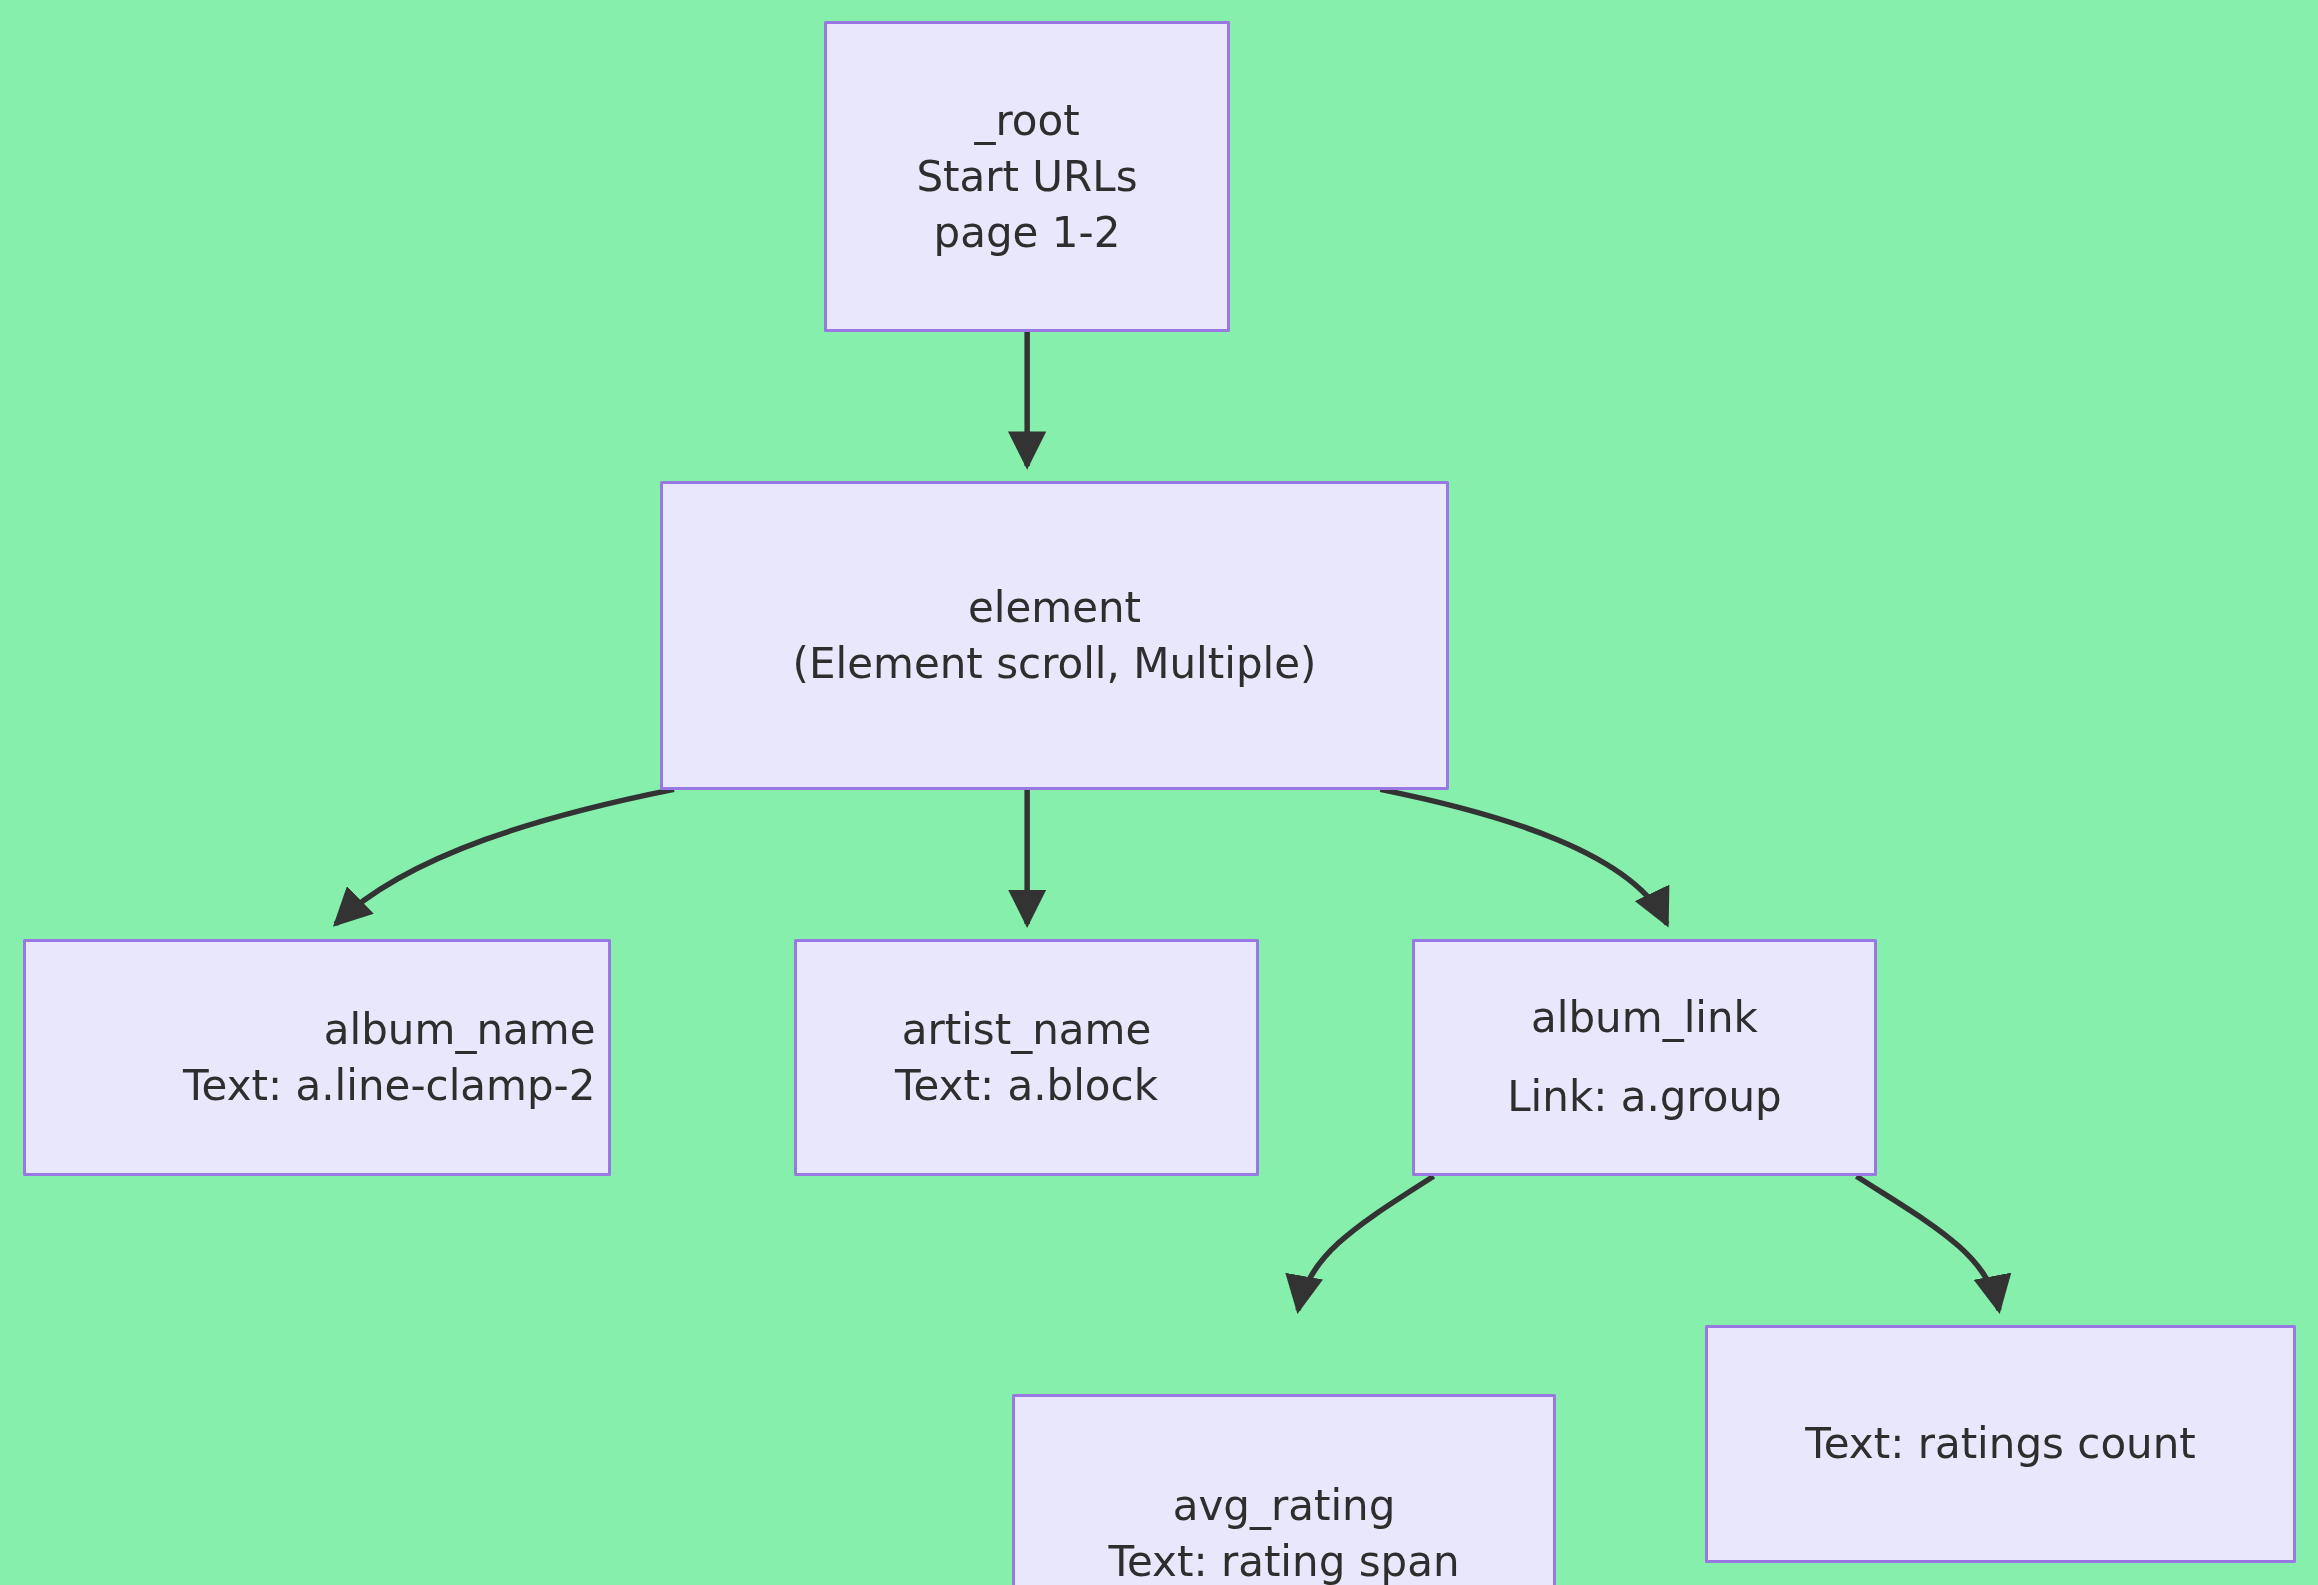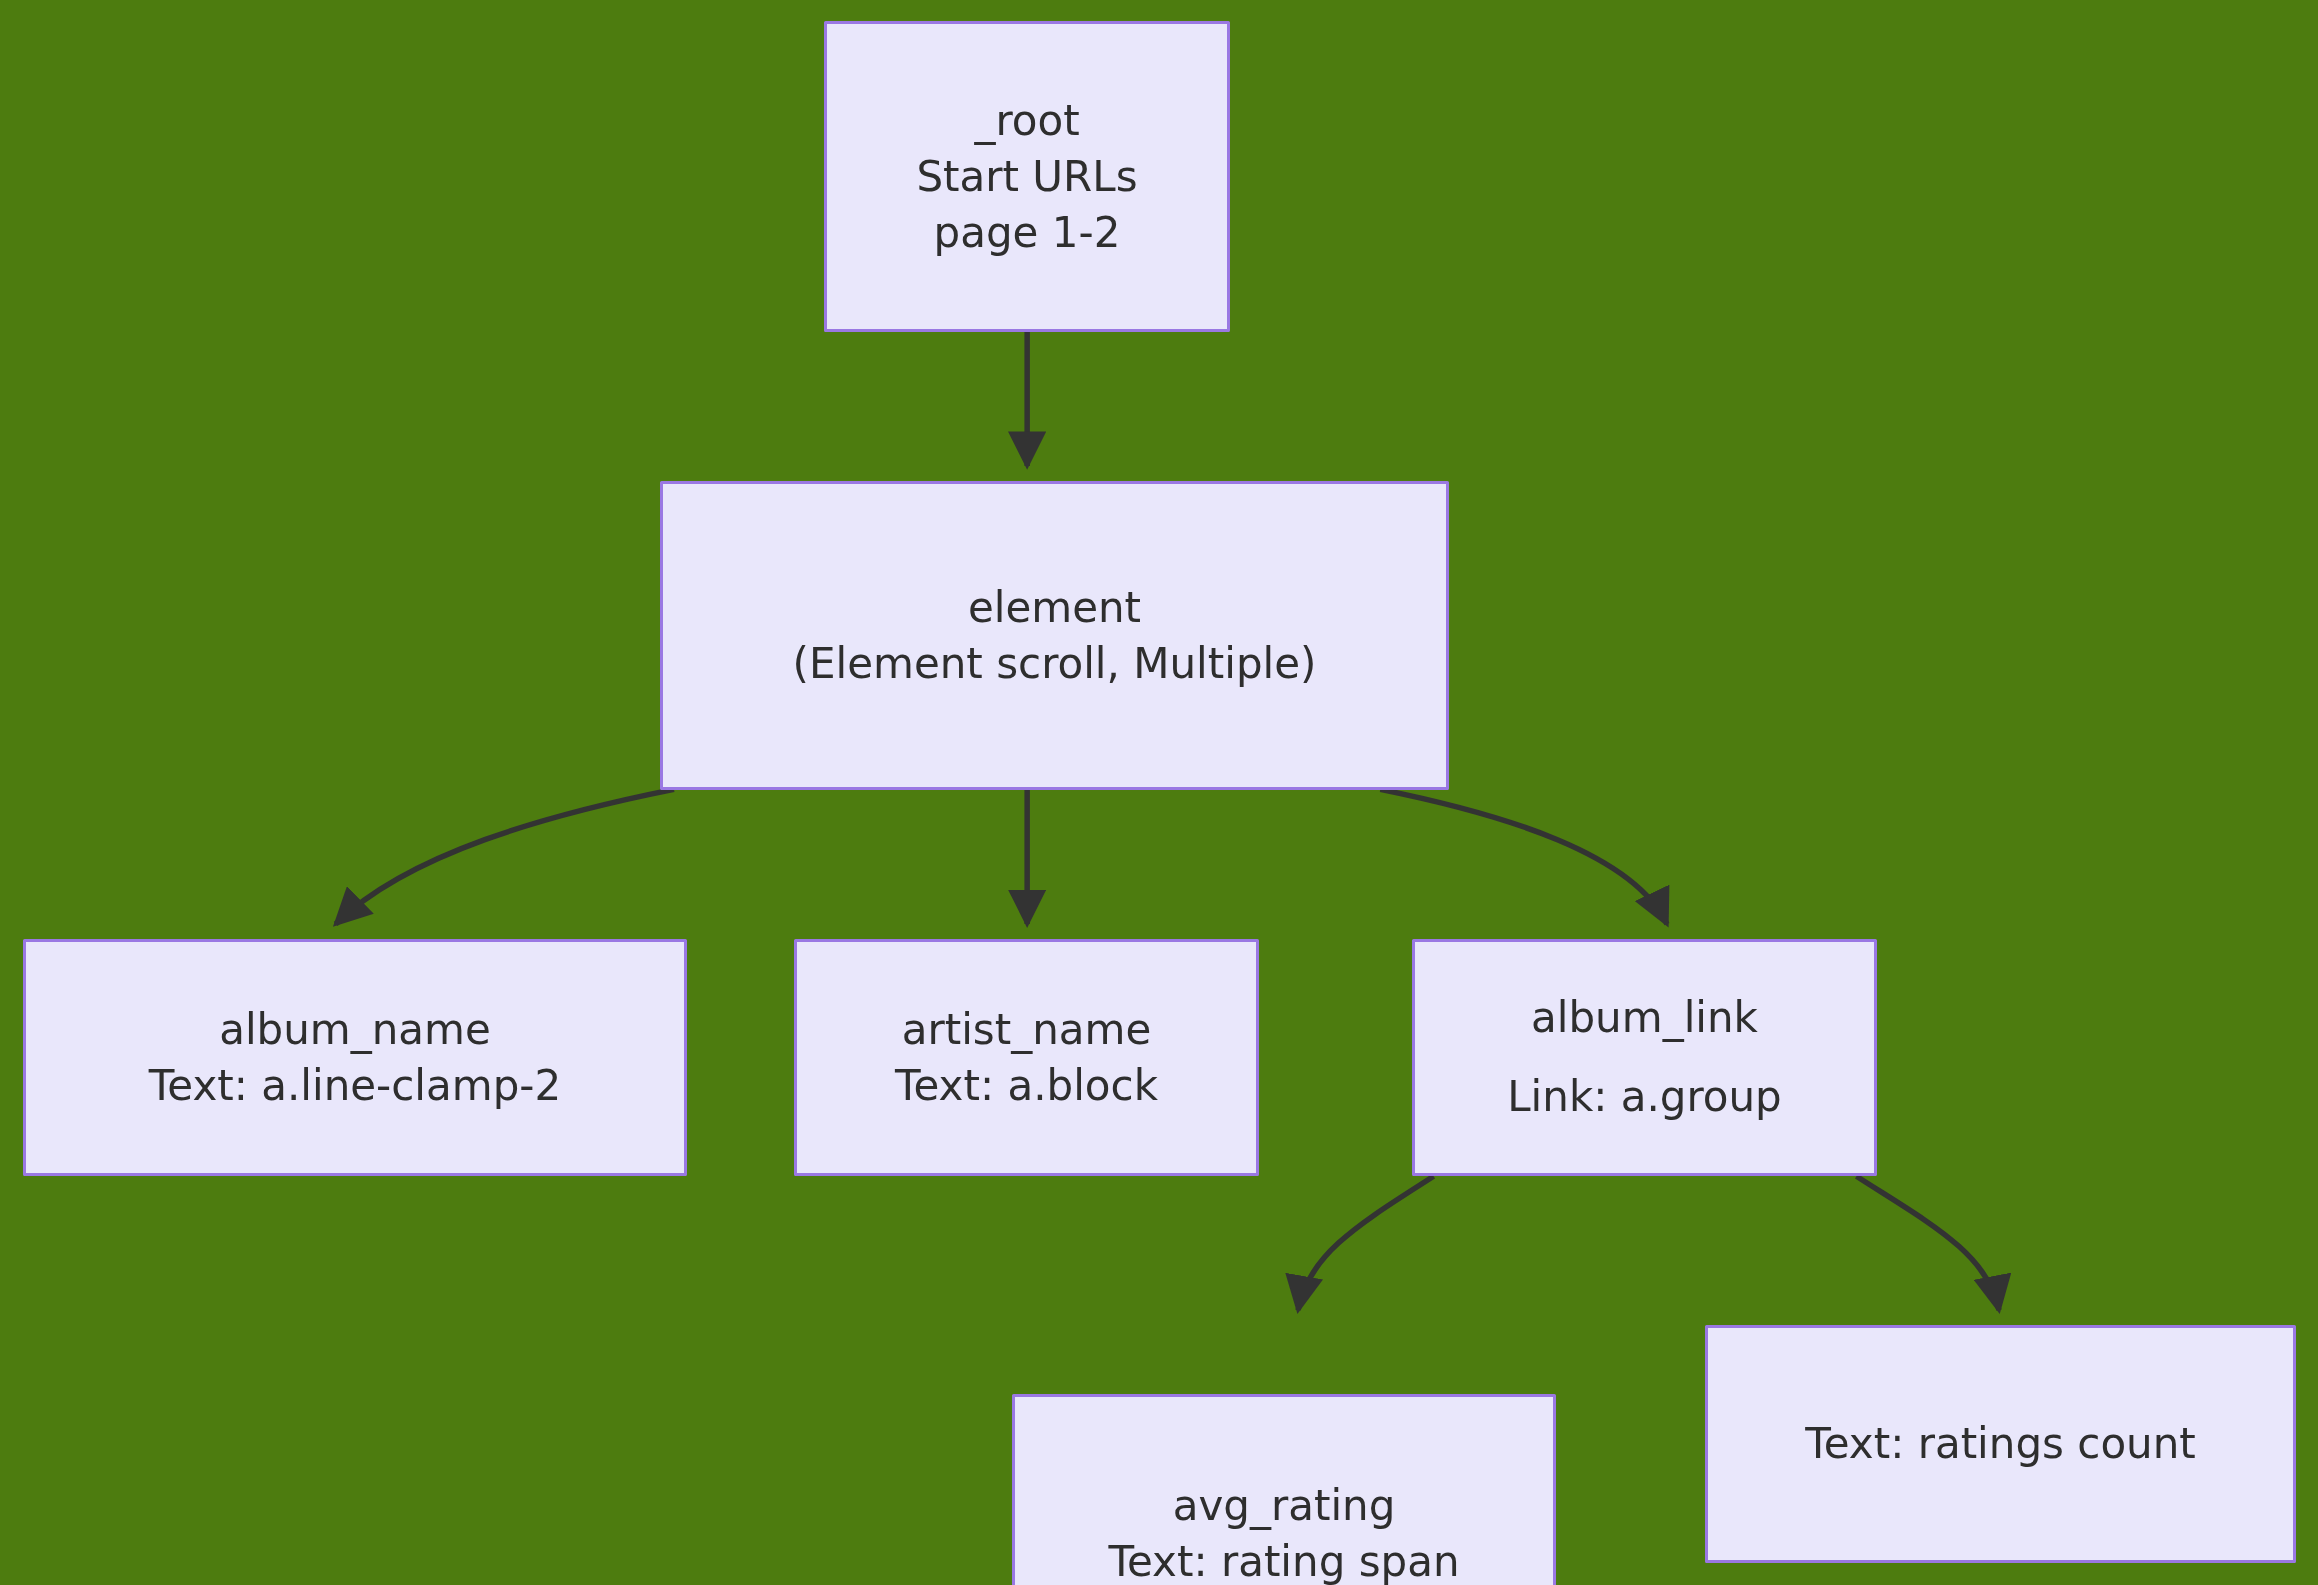--- a/index.html
+++ b/index.html
@@ -10,21 +10,21 @@
   body {
     width: 2319px;
     height: 1585px;
     overflow: hidden;
     font-family: "DejaVu Sans", sans-serif;
   }
   #diagram-root {
     position: relative;
     width: 2319px;
     height: 1585px;
-    background: #4d7c0f;
+    background: #86efac;
   }
   #edge-layer {
     position: absolute;
     top: 0;
     left: 0;
     width: 2319px;
     height: 1585px;
   }
   .node {
     position: absolute;
@@ -77,21 +77,21 @@
     <span class="node-line">_root</span>
     <span class="node-line">Start URLs</span>
     <span class="node-line">page 1-2</span>
   </div>
 
   <div class="node" style="left:660px; top:481px; width:789px; height:309px;">
     <span class="node-line">element</span>
     <span class="node-line">(Element scroll, Multiple)</span>
   </div>
 
-  <div class="node" style="left:23px; top:939px; width:664px; height:237px;">
+  <div class="node" style="left:23px; top:939px; width:588px; height:237px;align-items:flex-end;">
     <span class="node-line">album_name</span>
     <span class="node-line">Text: a.line-clamp-2</span>
   </div>
 
   <div class="node" style="left:794px; top:939px; width:465px; height:237px;">
     <span class="node-line">artist_name</span>
     <span class="node-line">Text: a.block</span>
   </div>
 
   <div class="node" style="left:1412px; top:939px; width:465px; height:237px;gap:23px;">

